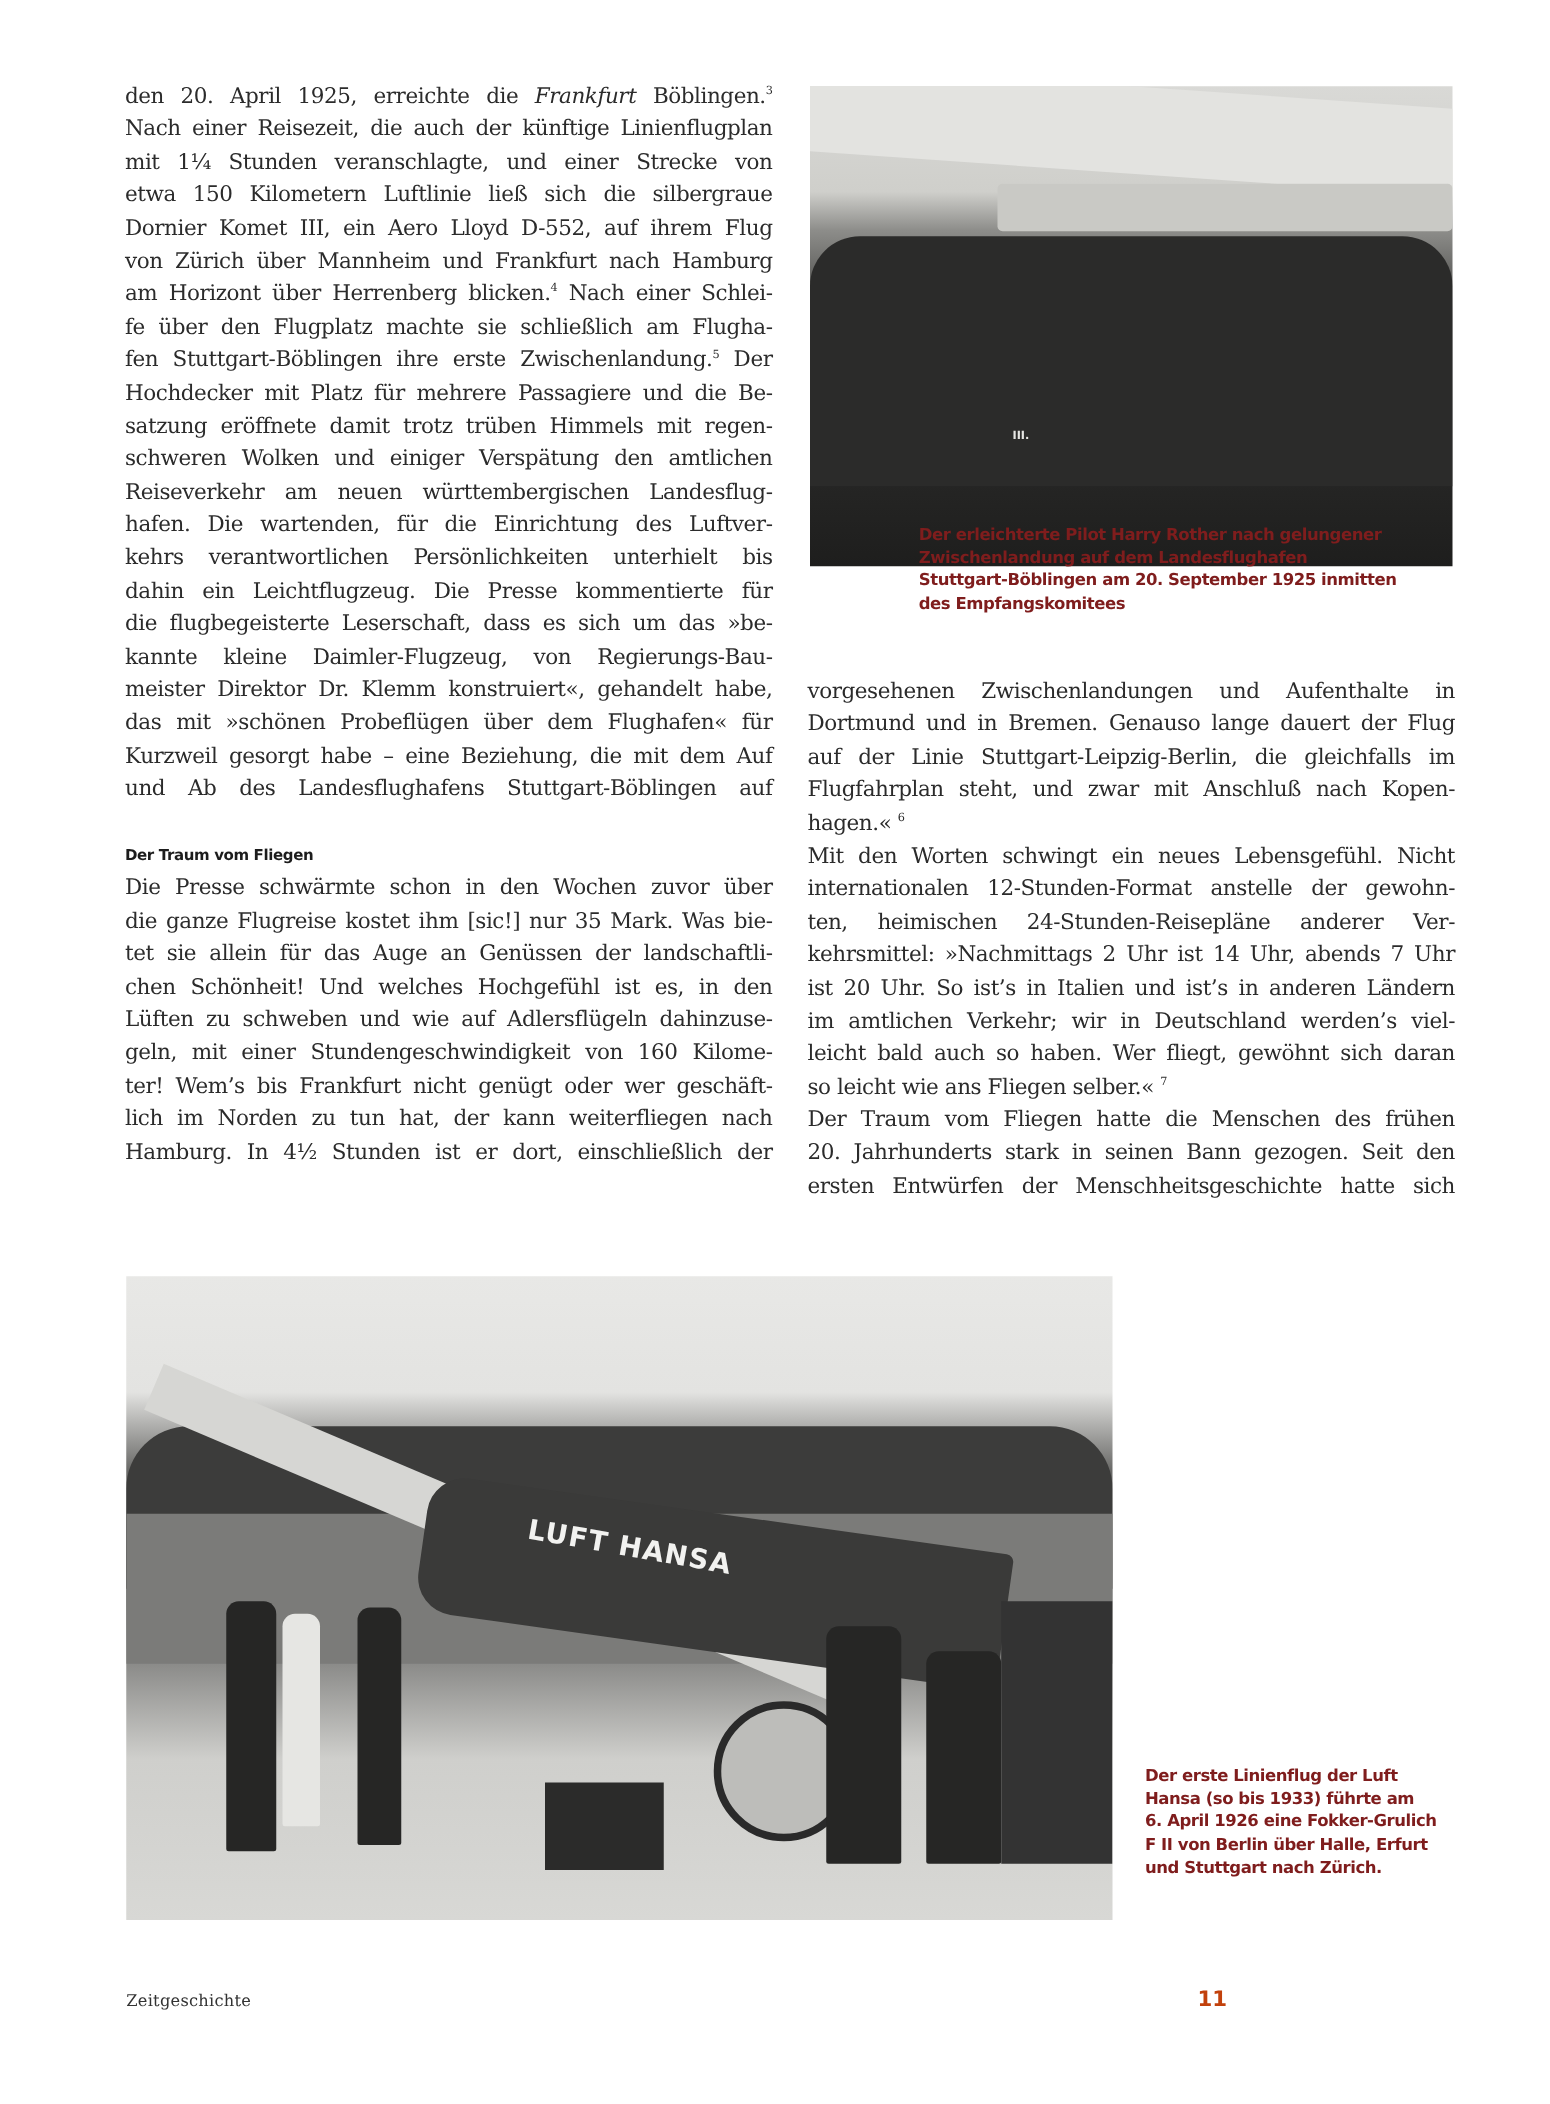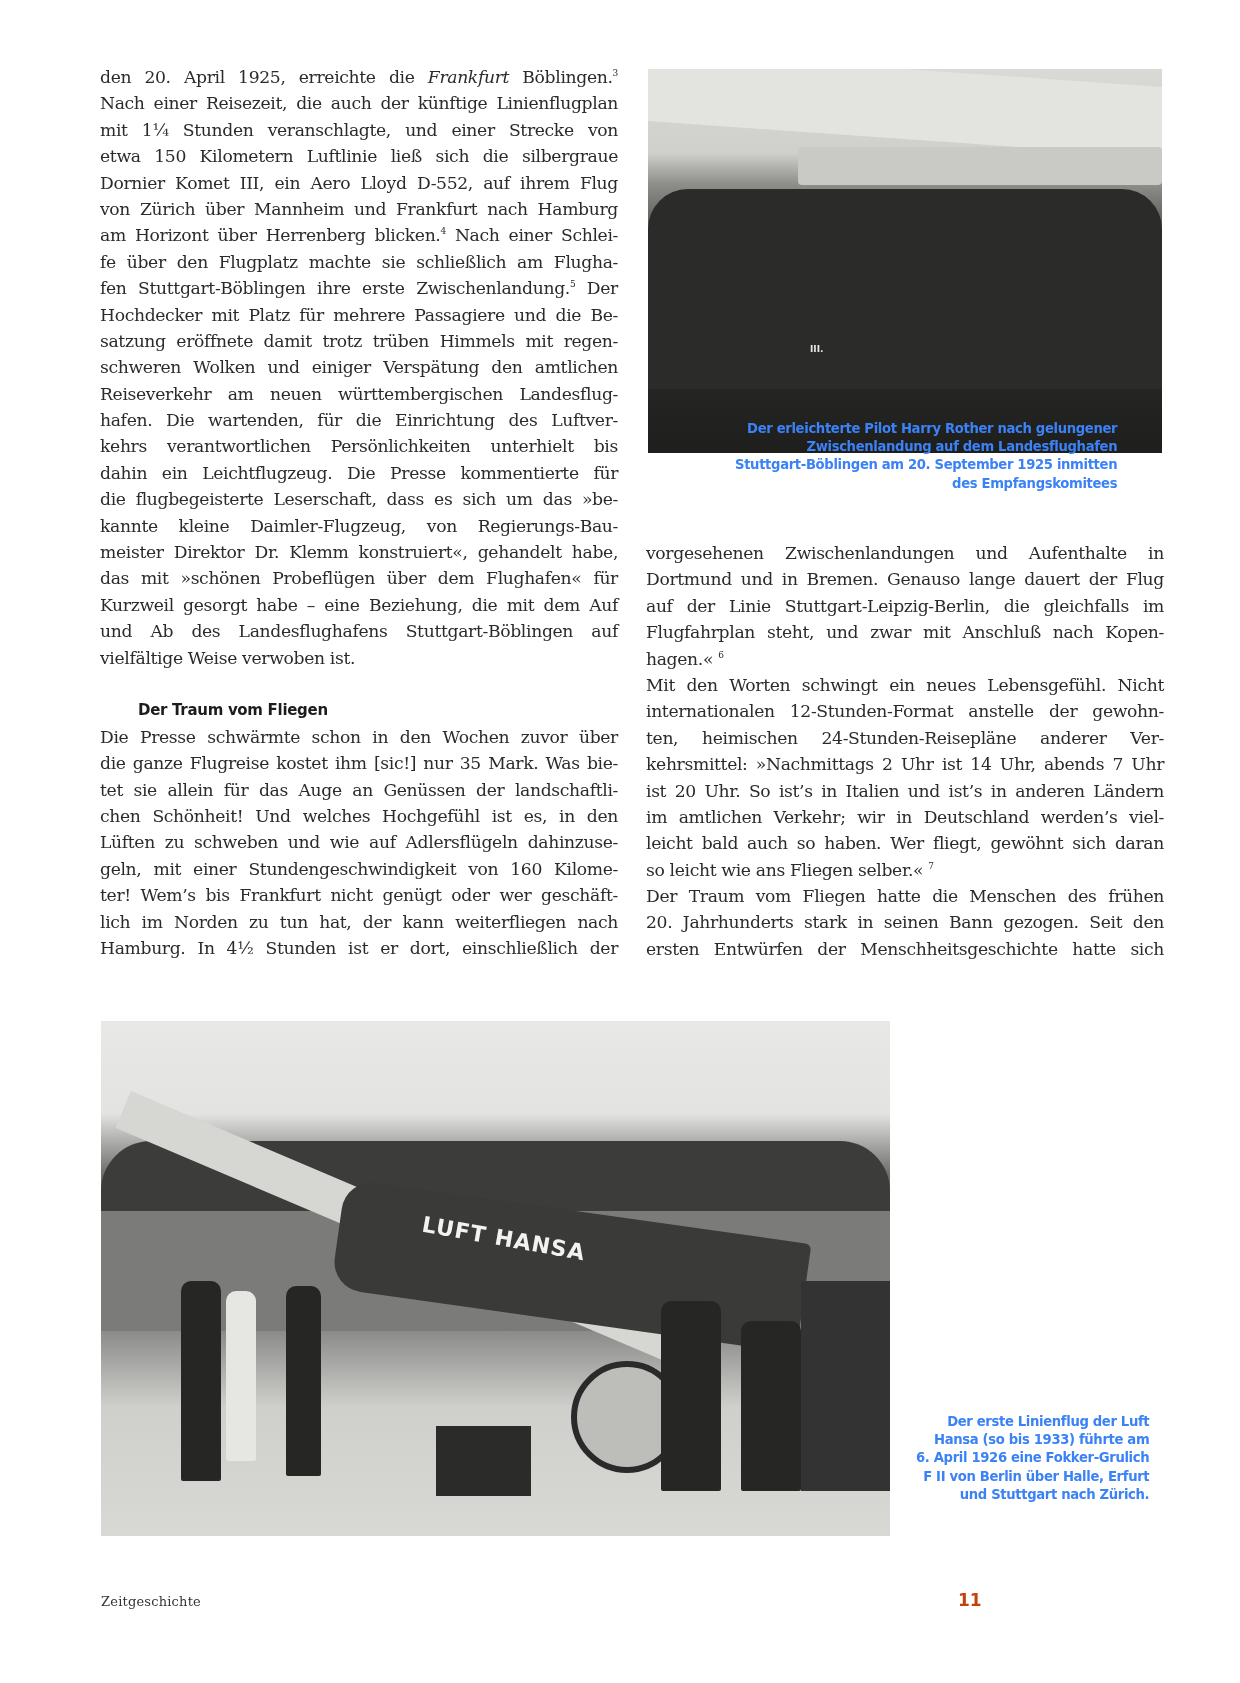--- a/index.html
+++ b/index.html
@@ -1,28 +1,28 @@
 <!DOCTYPE html>
 <html><head>
 <meta charset="utf-8">
 <style>
   html, body { margin:0; padding:0; background:#ffffff; }
   body { width:1240px; height:1683px; position:relative; overflow:hidden; font-family:"DejaVu Serif", serif; color:#2b2b2b; }
   .col { position:absolute; width:518px; font-family:"DejaVu Serif", serif; font-size:17.2px; line-height:26.4px; letter-spacing:-0.35px; }
   .col .ln { display:block; white-space:nowrap; height:26.4px; text-align:justify; text-align-last:justify; }
   .col .ln.last { text-align-last:left; }
   .col .gap { height:26.4px; }
-  .heading { font-family:"DejaVu Sans", sans-serif; font-weight:bold; font-size:15px; letter-spacing:-0.3px; color:#1c1c1c; text-align-last:left !important;margin-left:38px; }
+  .heading { font-family:"DejaVu Sans", sans-serif; font-weight:bold; font-size:12px; letter-spacing:-0.3px; color:#1c1c1c; text-align-last:left !important; }
   sup { font-size:9px; vertical-align:7px; line-height:0; }
   #left-col { left:100px; top:64px; }
   #right-col { left:646px; top:540px; }
   .photo { position:absolute; overflow:hidden; }
   #photo-top { left:648px; top:69px; width:514px; height:384px; background:linear-gradient(180deg,#d9d9d6 0%,#cfcfcb 22%,#8d8d8a 30%,#3d3d3b 48%,#2a2a29 70%,#1e1e1d 100%); }
   #photo-bottom { left:101px; top:1021px; width:789px; height:515px; background:linear-gradient(180deg,#e8e8e6 0%,#e3e3e1 18%,#6b6b69 30%,#4a4a48 45%,#8a8a88 60%,#cfcfcc 75%,#d8d8d5 100%); }
-  .caption { position:absolute; font-family:"DejaVu Sans", sans-serif; font-weight:bold; font-size:13.2px; line-height:18.2px; letter-spacing:-0.35px; color:#3b82f6;text-align:right; }
+  .caption { position:absolute; font-family:"DejaVu Sans", sans-serif; font-weight:bold; font-size:13.2px; line-height:18.2px; letter-spacing:-0.35px; color:#7f1d1d; }
   .caption .ln { display:block; white-space:nowrap; }
   #caption-top { left:735px; top:420px; }
   #caption-bottom { left:916px; top:1413px; }
   .footer-left { position:absolute; left:101px; top:1594px; font-family:"DejaVu Serif", serif; font-size:13px; letter-spacing:0.2px; color:#333; }
   .footer-right { position:absolute; left:958px; top:1590px; font-family:"DejaVu Sans", sans-serif; font-weight:bold; font-size:17px; color:#c2410c; }
   
   .wing { position:absolute; background:#e9e9e6; }
   .crowd { position:absolute; background:#2f2f2e; border-radius:40px 40px 0 0; }
   .fuselage { position:absolute; background:#3a3a39; border-radius:30px 6px 6px 30px; }
   .plane-text { position:absolute; color:#f2f2f0; font-family:"DejaVu Sans", sans-serif; font-weight:bold; font-size:22px; transform:rotate(10deg); letter-spacing:1px; }
@@ -50,21 +50,20 @@
       <span class="ln">Reiseverkehr am neuen württembergischen Landesflug-</span>
       <span class="ln">hafen. Die wartenden, für die Einrichtung des Luftver-</span>
       <span class="ln">kehrs verantwortlichen Persönlichkeiten unterhielt bis</span>
       <span class="ln">dahin ein Leichtflugzeug. Die Presse kommentierte für</span>
       <span class="ln">die flugbegeisterte Leserschaft, dass es sich um das »be-</span>
       <span class="ln">kannte kleine Daimler-Flugzeug, von Regierungs-Bau-</span>
       <span class="ln">meister Direktor Dr. Klemm konstruiert«, gehandelt habe,</span>
       <span class="ln">das mit »schönen Probeflügen über dem Flughafen« für</span>
       <span class="ln">Kurzweil gesorgt habe – eine Beziehung, die mit dem Auf</span>
       <span class="ln">und Ab des Landesflughafens Stuttgart-Böblingen auf</span>
-      <span class="ln last">vielfältige Weise verwoben ist.</span>
     </div>
   <div class="gap"></div>
   <span class="ln heading">Der Traum vom Fliegen</span>
   <div id="left-section-lines">
       <span class="ln">Die Presse schwärmte schon in den Wochen zuvor über</span>
       <span class="ln">die ganze Flugreise kostet ihm [sic!] nur 35 Mark. Was bie-</span>
       <span class="ln">tet sie allein für das Auge an Genüssen der landschaftli-</span>
       <span class="ln">chen Schönheit! Und welches Hochgefühl ist es, in den</span>
       <span class="ln">Lüften zu schweben und wie auf Adlersflügeln dahinzuse-</span>
       <span class="ln">geln, mit einer Stundengeschwindigkeit von 160 Kilome-</span>

